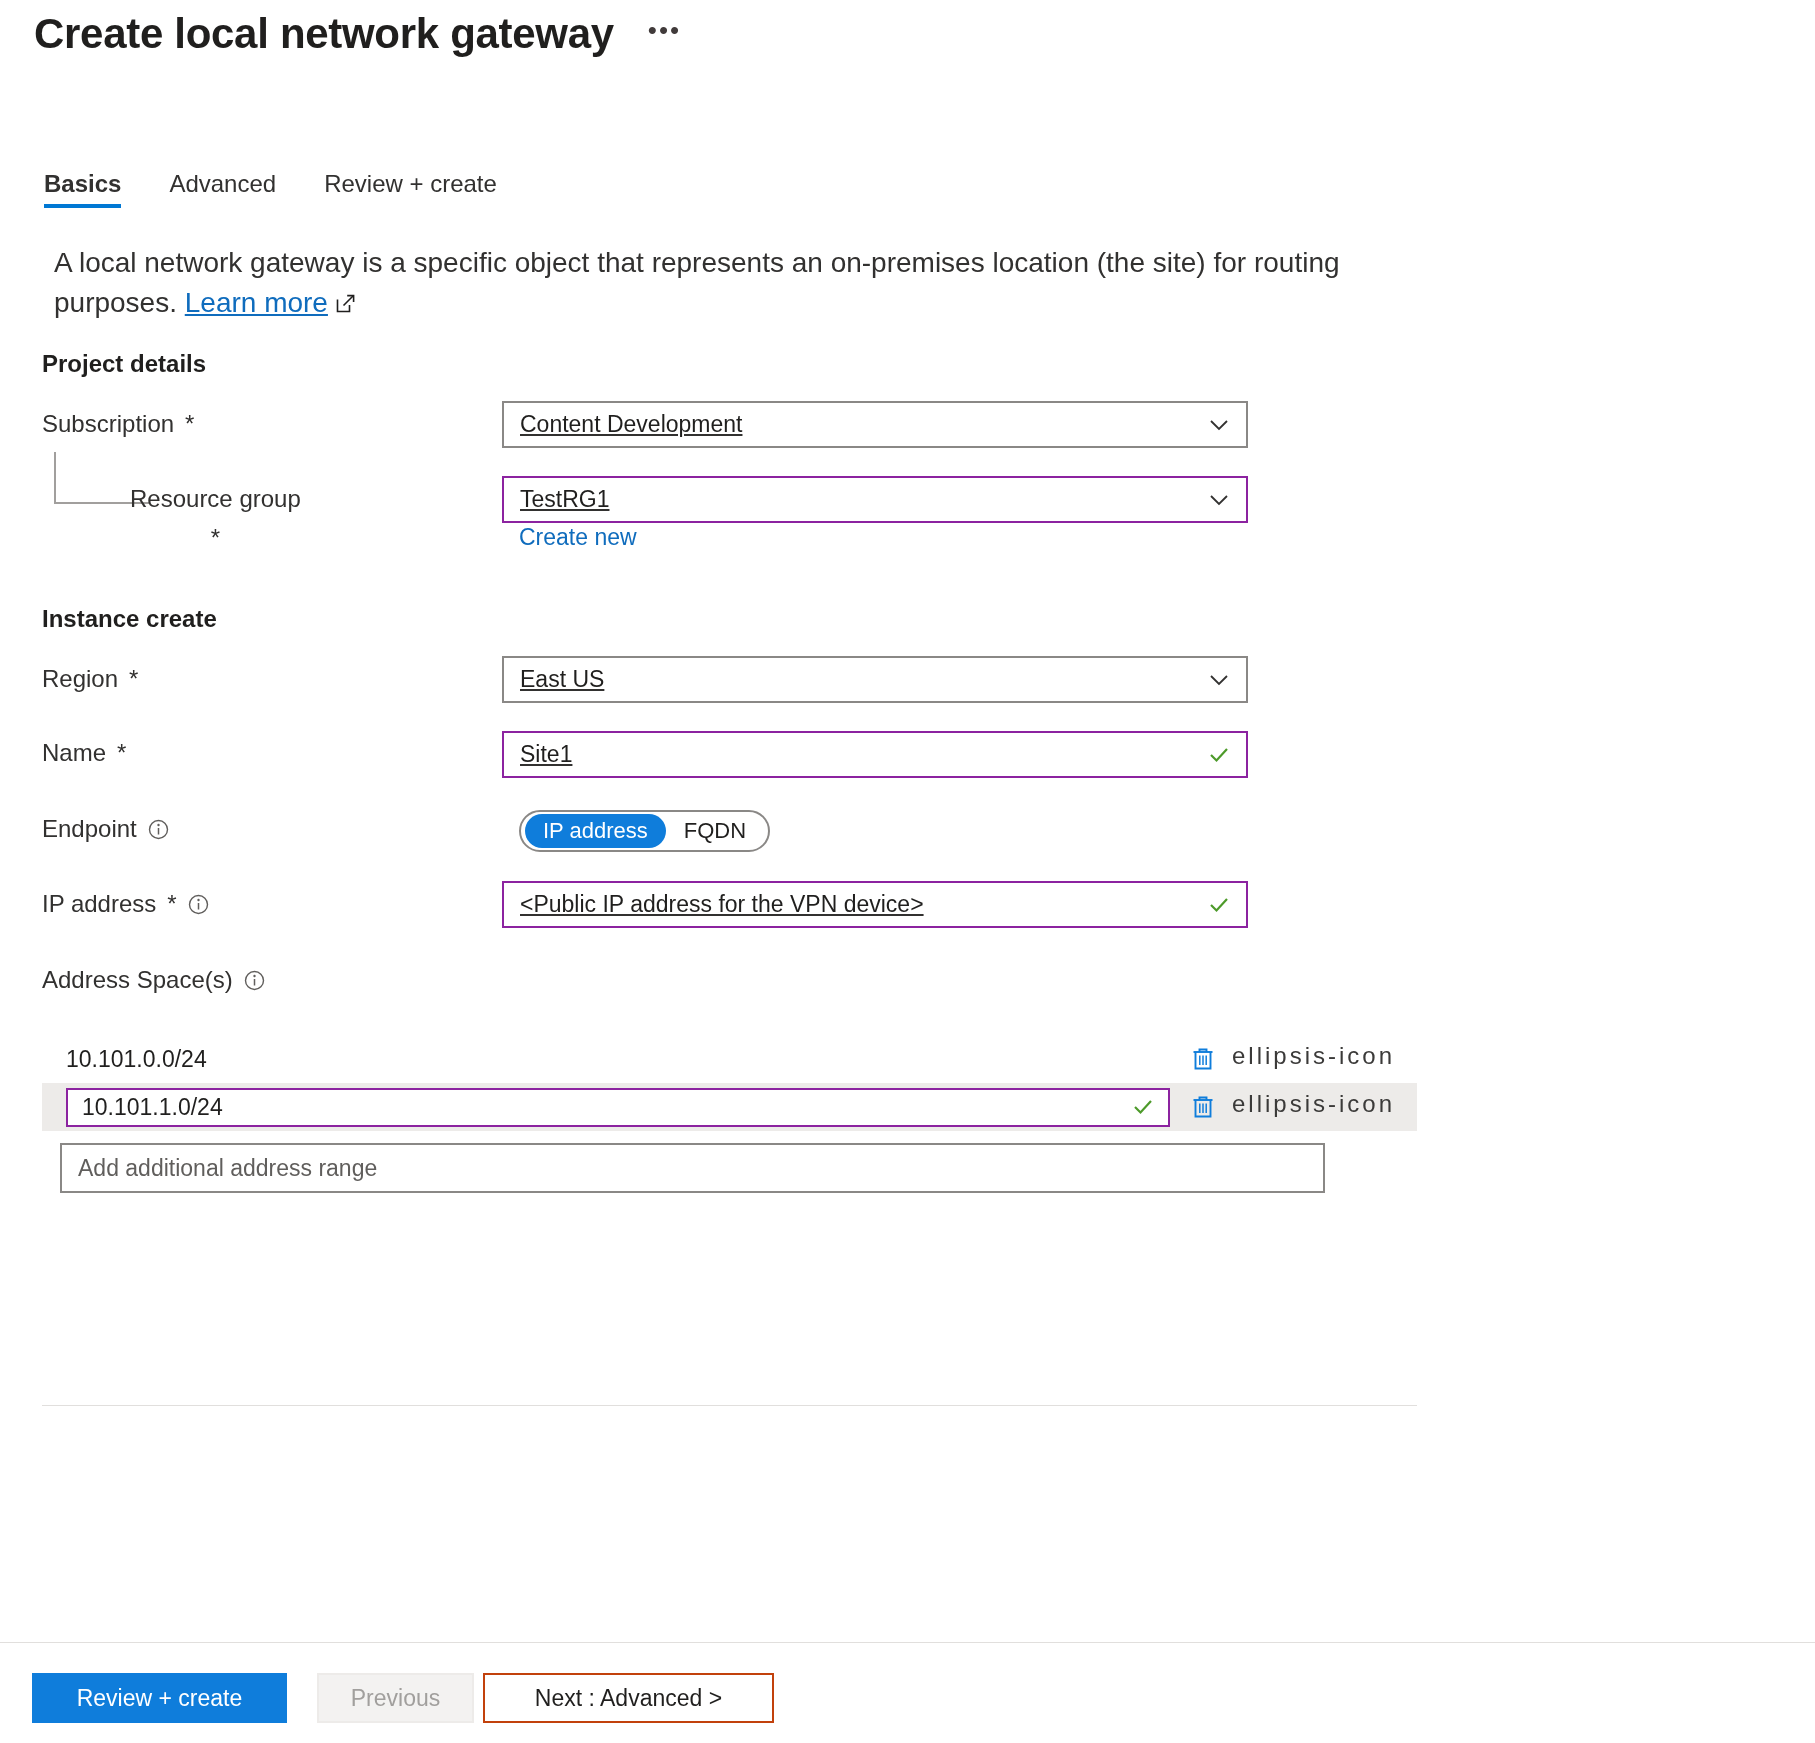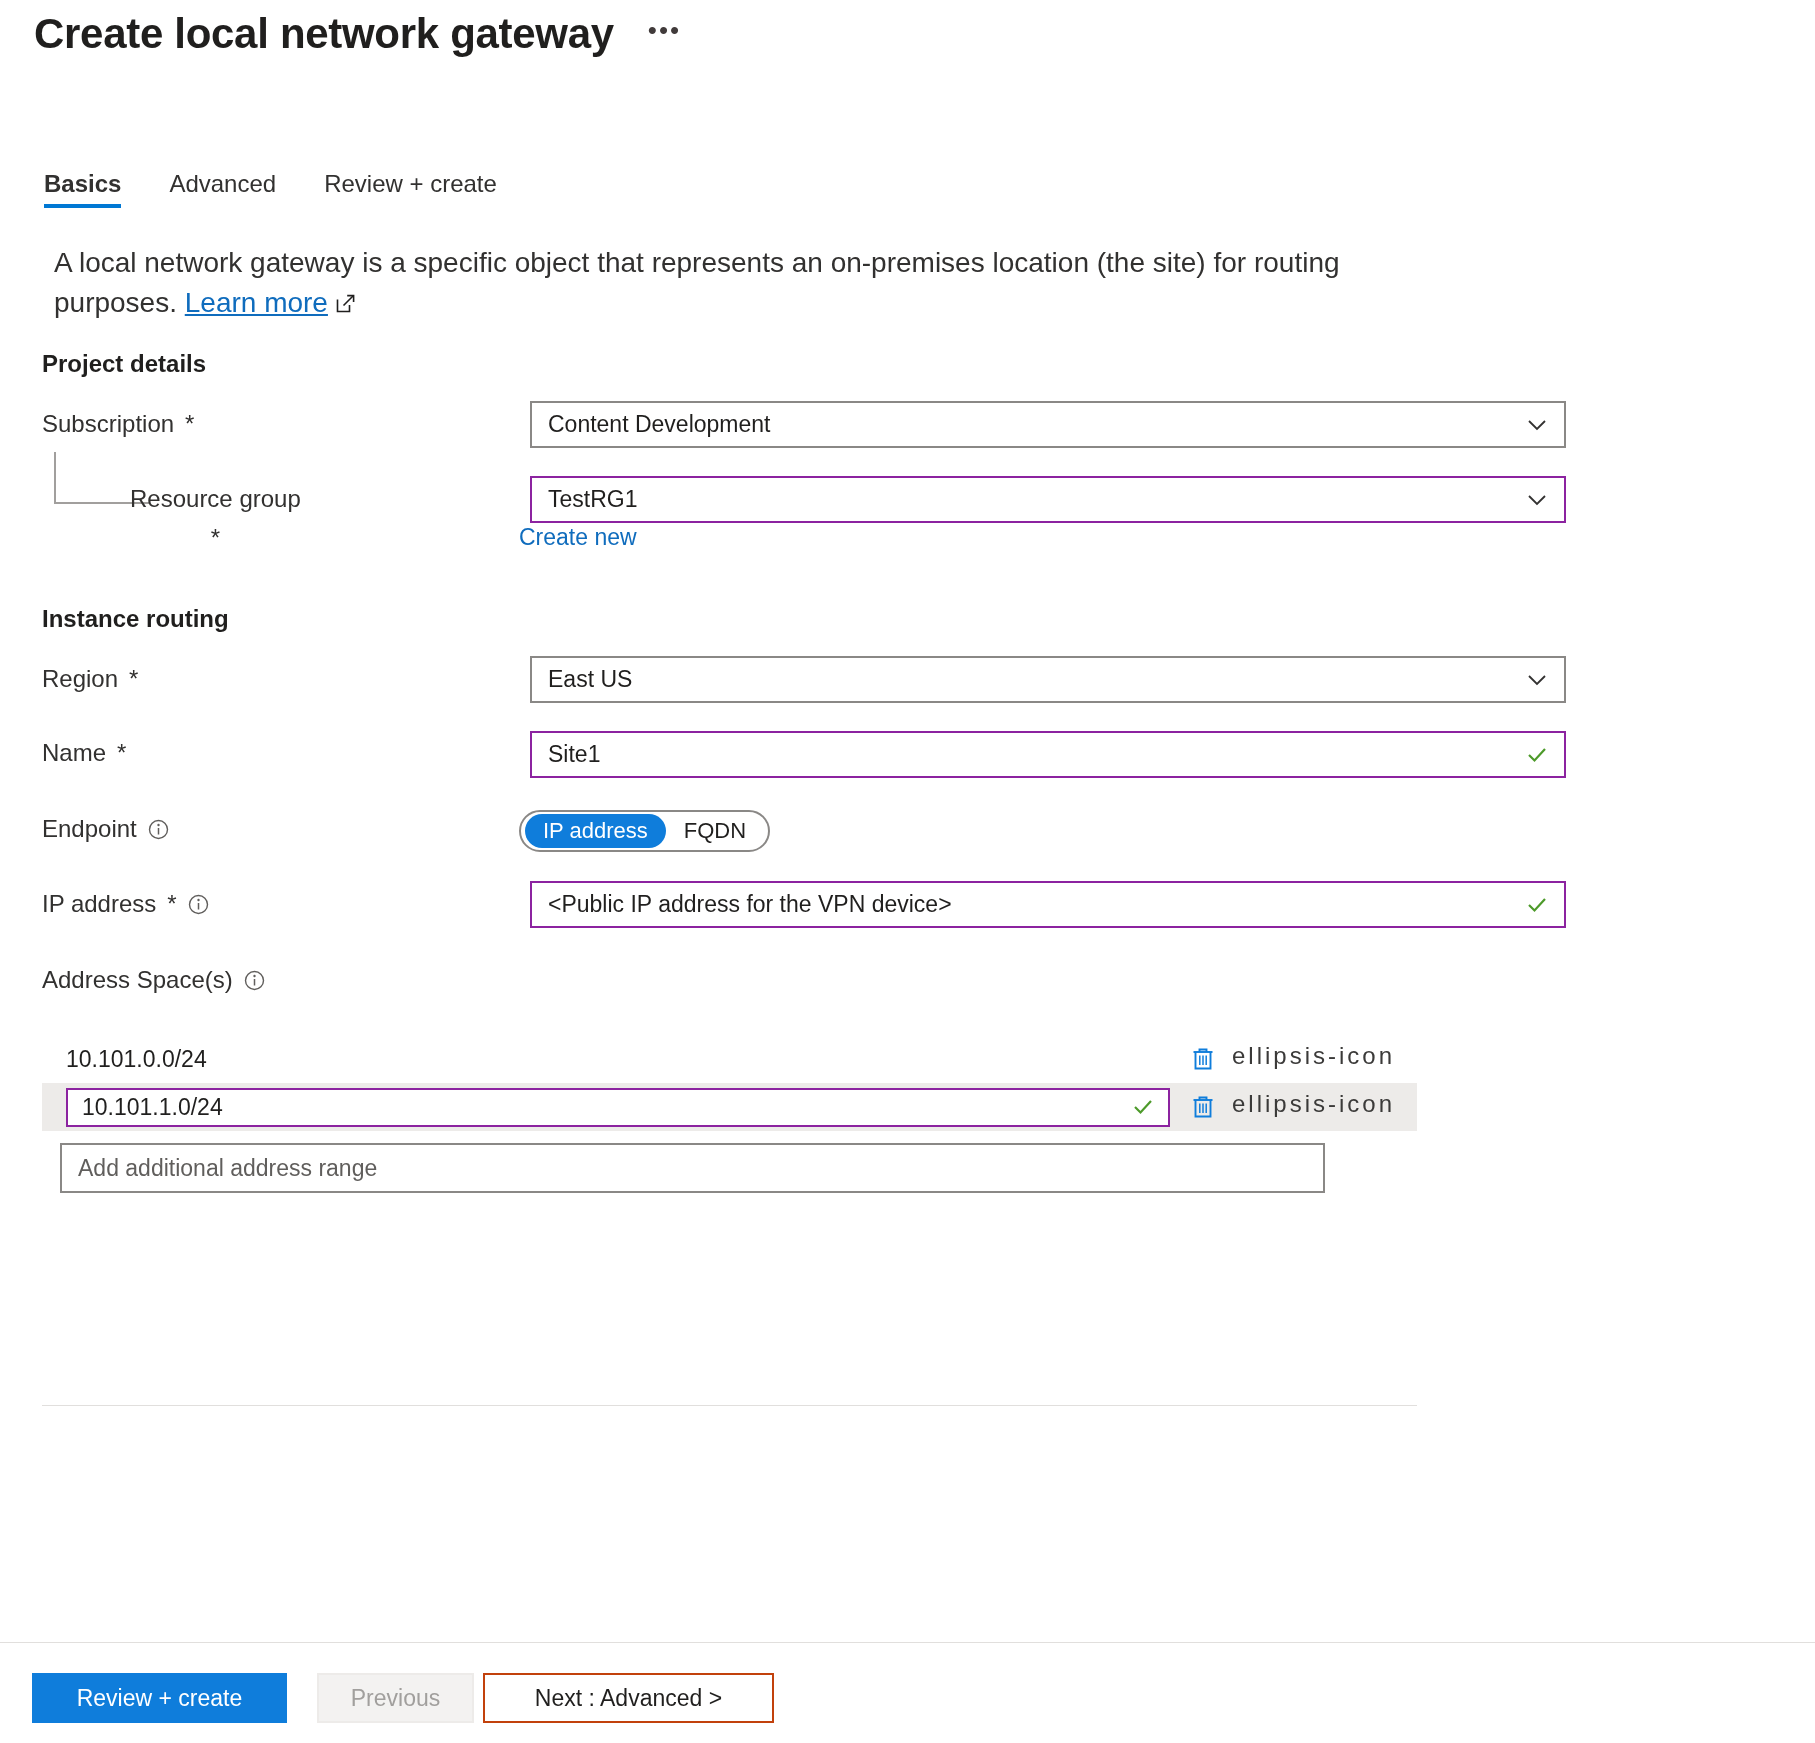--- a/index.html
+++ b/index.html
@@ -136,22 +136,23 @@
     width: 96px;
     height: 52px;
     border-left: 2px solid #a19f9d;
     border-bottom: 2px solid #a19f9d;
   }
   .indented-label { left: 130px !important; flex-direction: column; }
 
   
   .control {
     position: absolute;
-    left: 530px;
-    width: 1036px;
+    left: 502px;
+    width: 746px;
+    text-decoration: underline;
   }
   .ctl-box {
     height: 47px;
     border: 2px solid #8a8886;
     background: #fff;
     display: flex;
     align-items: center;
     padding: 0 14px 0 16px;
     font-size: 23px;
     color: #201f1e;
@@ -401,21 +402,21 @@
     <span class="val">TestRG1</span>
     <span class="chev">
       <svg width="26" height="26" viewBox="0 0 26 26">
           <path d="M5,9 L13,17 L21,9" fill="none" stroke="#323130" stroke-width="1.8"></path>
         </svg>
     </span>
   </div>
 </div>
 <div class="create-new">Create new</div>
 
-<div class="section-head" style="top:605px">Instance routing</div>
+<div class="section-head" style="top:605px">Instance create</div>
 
 <div class="field-label" style="top:665px">
   <span>Region</span>
   <span class="req">*</span>
 </div>
 <div class="control" style="top:656px">
   <div class="ctl-box">
     <span class="val">East US</span>
     <span class="chev">
       <svg width="26" height="26" viewBox="0 0 26 26">

